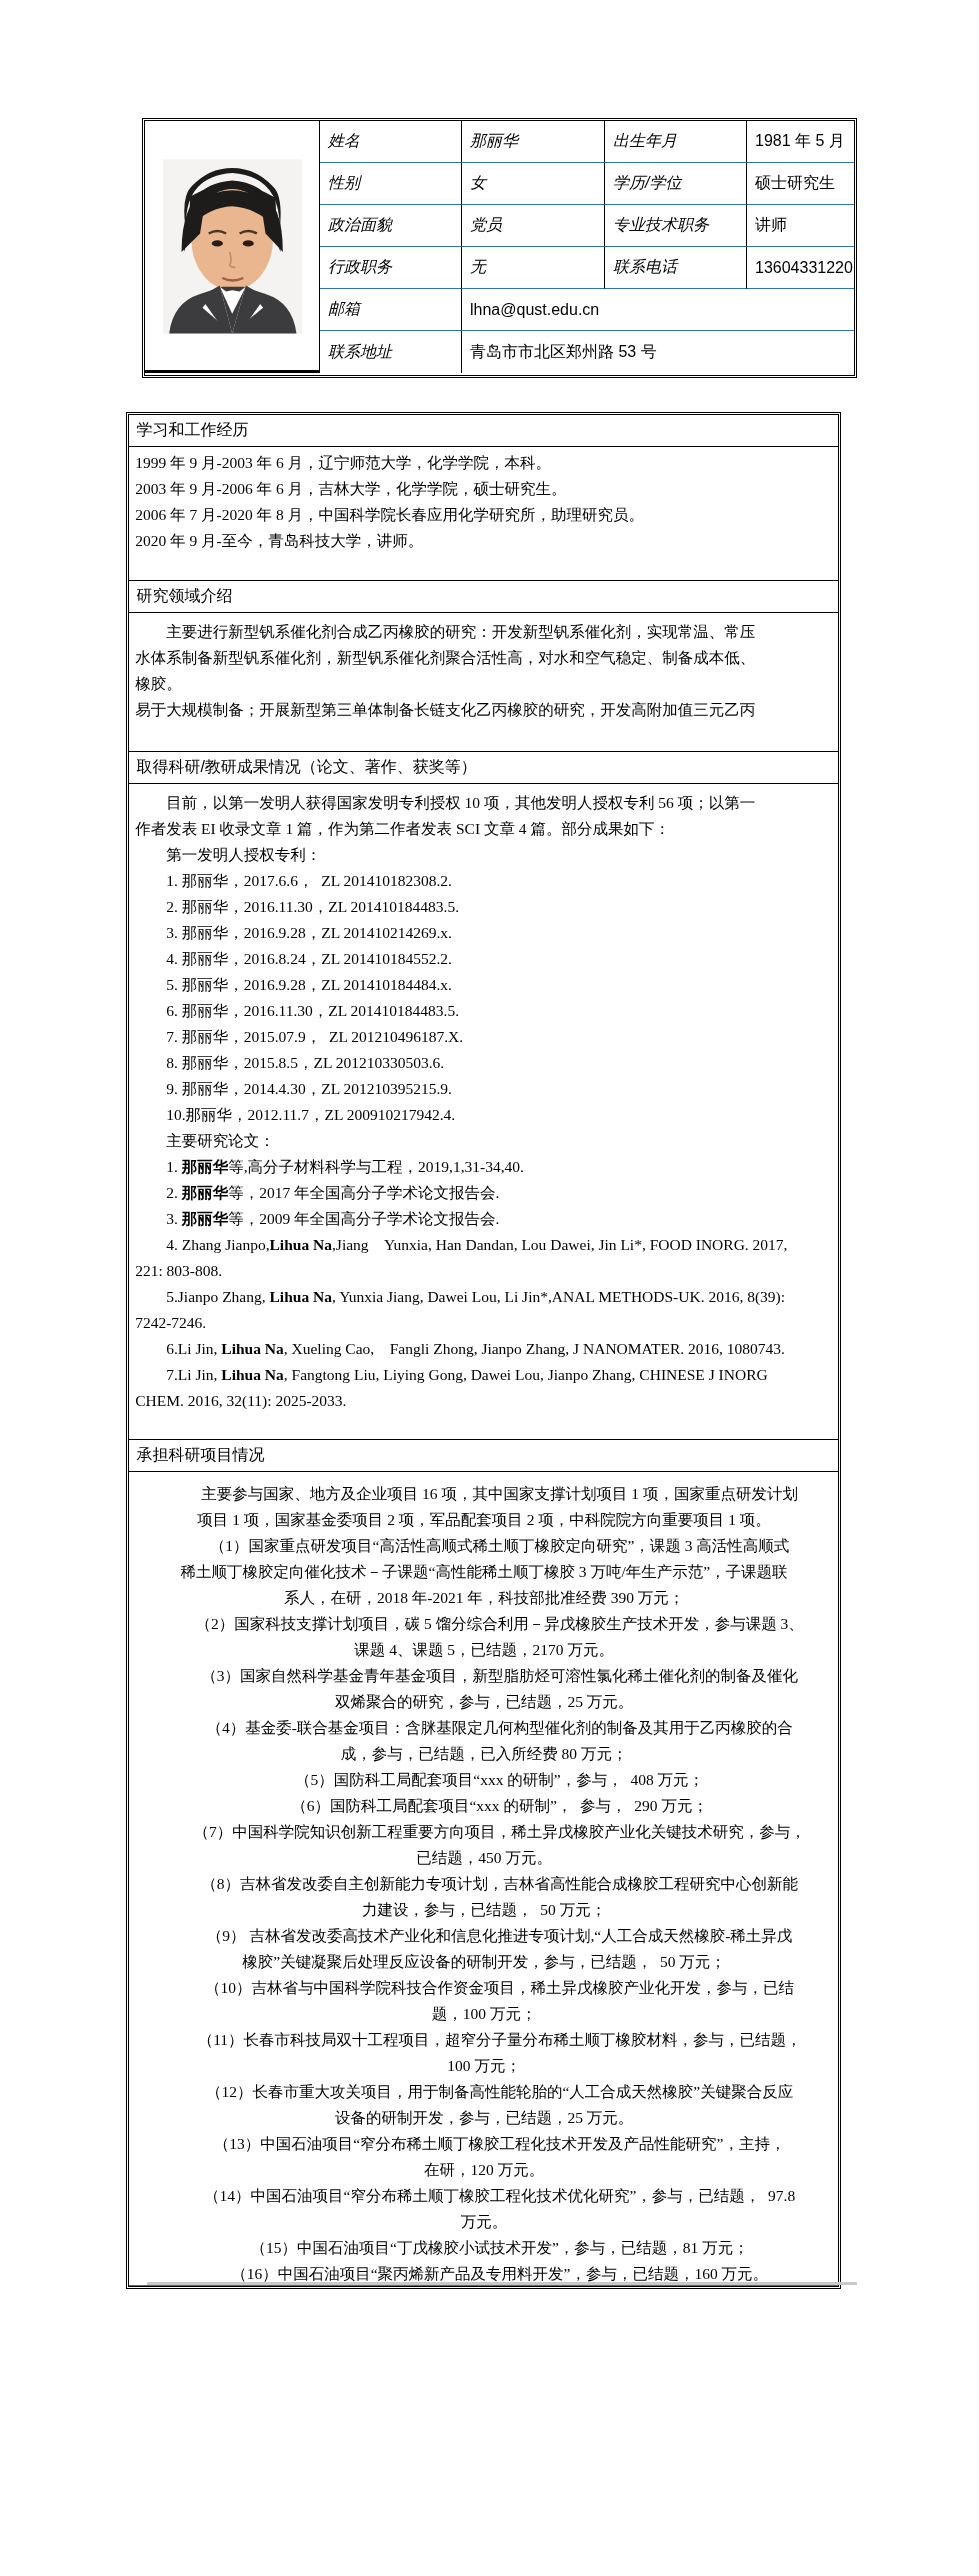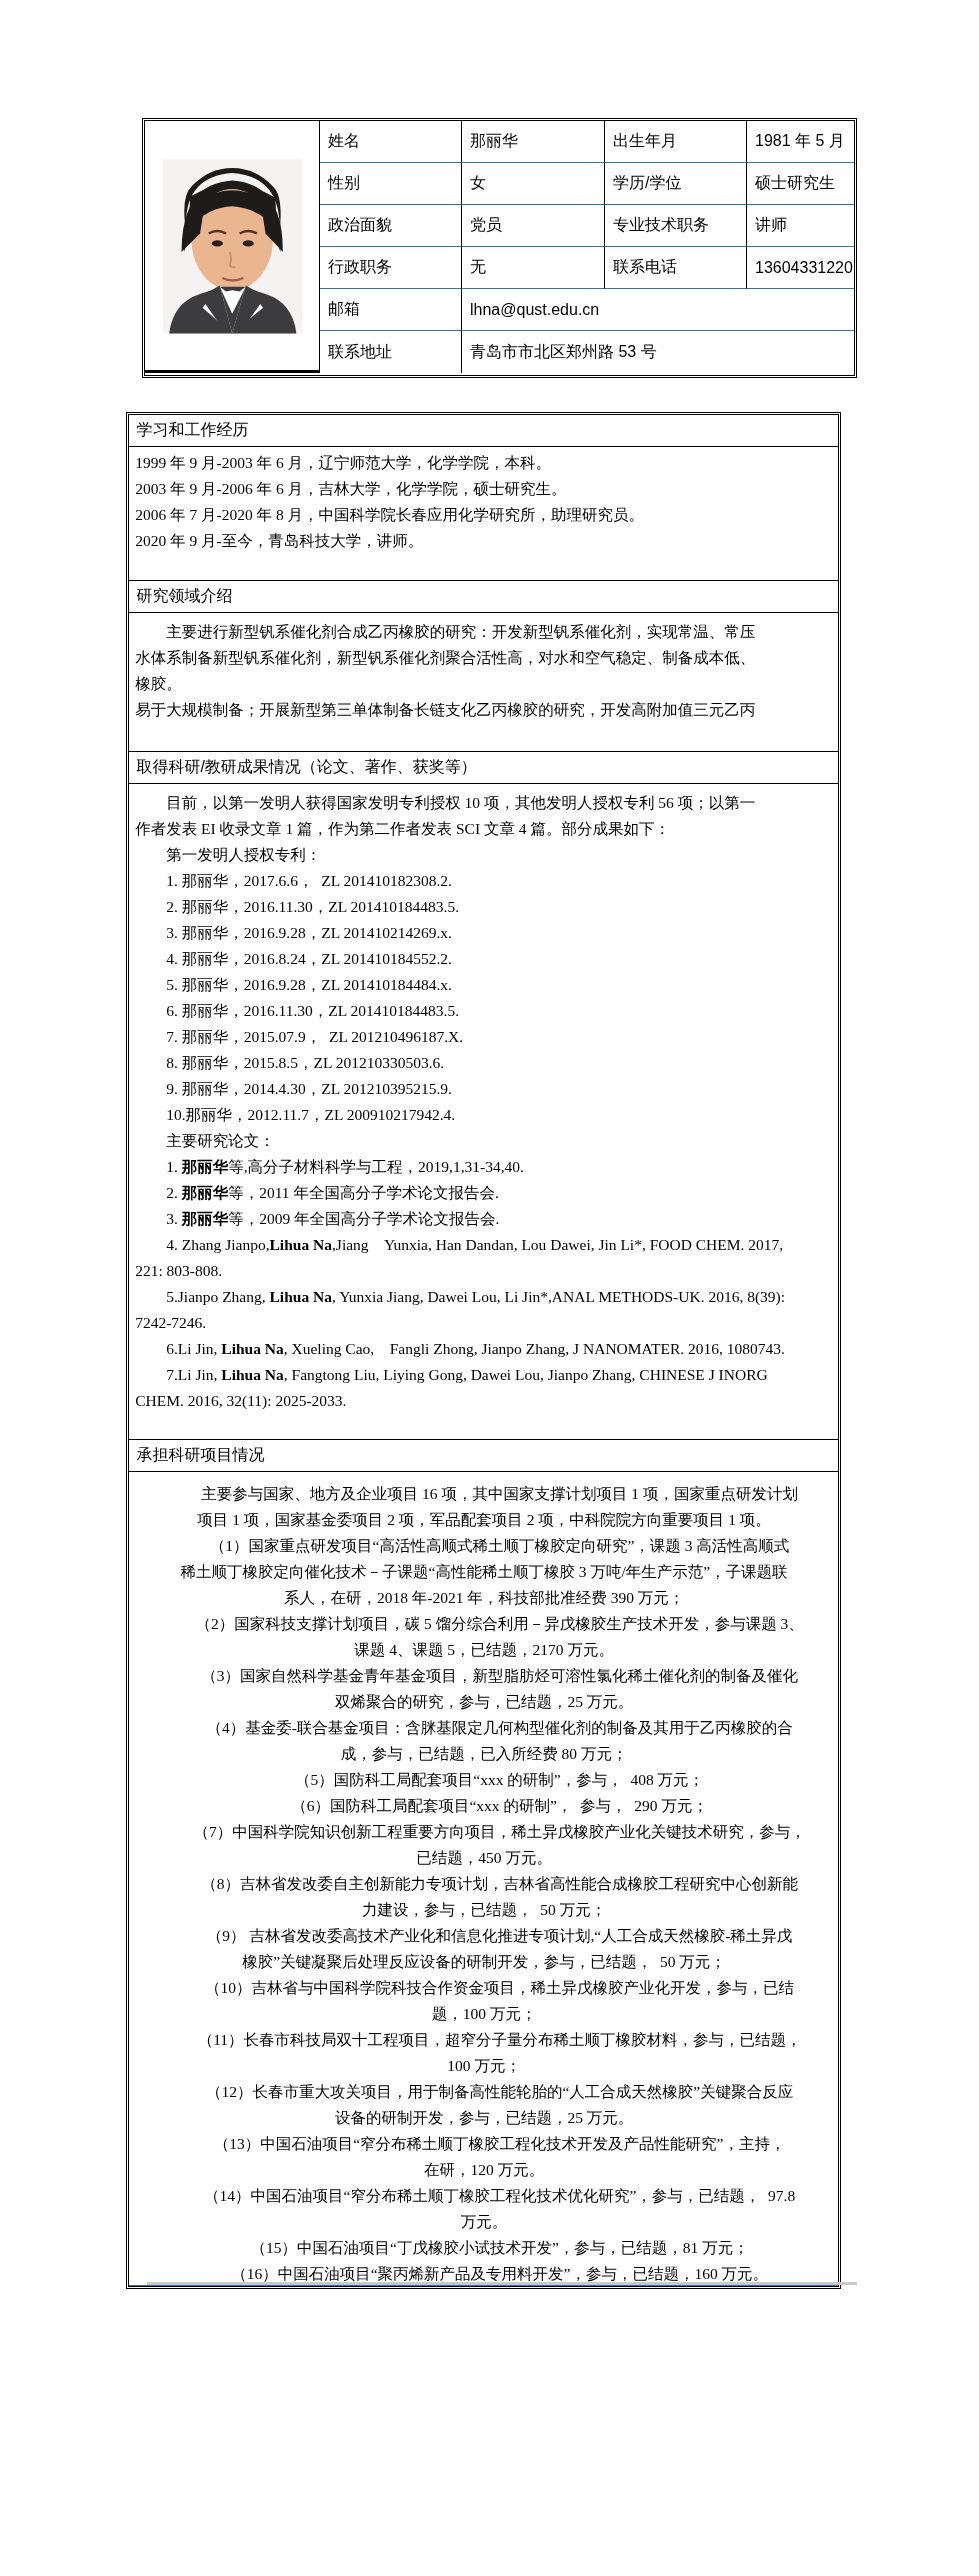--- a/index.html
+++ b/index.html
@@ -6,21 +6,21 @@
   body{width:979px;height:2576px;position:relative;
        font-family:"Liberation Sans","DejaVu Sans",sans-serif;color:#000;}
   .wbox{background:#fff;border:1.2px solid #000;outline:0.6px solid #000;outline-offset:1.9px;
         box-sizing:border-box;position:absolute;}
   
   .profile-table{left:144px;top:120px;width:711px;height:256px;
                  display:grid;grid-template-columns:175px 142px 143px 142px 107px;
                  grid-auto-rows:42px;}
   .cell{box-sizing:border-box;display:flex;align-items:center;
         padding:0 3.7px 0 8px;font-size:16px;white-space:pre;overflow:hidden;}
-  .br{border-right:1.2px solid #000;}
+  .br{border-right:1.2px solid #000;font-style:italic;}
   .bb{border-bottom:1.2px solid var(--blue,#2e74b5);}
   .cell-photo{grid-row:1/7;grid-column:1;border-right:1.2px solid #000;
               border-bottom:3.1px solid #000;display:block;box-sizing:border-box;}
   .span3{grid-column:3/6;}
   .photo-img{display:block;margin:38px auto 0 auto;}
   
   .sections-table{left:128px;top:382px;width:711px;margin-top:32px;}
   .sec-h{height:32px;display:flex;align-items:center;padding:0 7.4px;
          border-bottom:1.9px solid #000;font-size:16px;box-sizing:border-box;}
   .sec-c{box-sizing:border-box;padding:3.7px 5px 0 6.2px;border-bottom:1.9px solid #000;
@@ -127,23 +127,23 @@
         <div class="ln">　　3. 那丽华，2016.9.28，ZL 201410214269.x.</div>
         <div class="ln">　　4. 那丽华，2016.8.24，ZL 201410184552.2.</div>
         <div class="ln">　　5. 那丽华，2016.9.28，ZL 201410184484.x.</div>
         <div class="ln">　　6. 那丽华，2016.11.30，ZL 201410184483.5.</div>
         <div class="ln">　　7. 那丽华，2015.07.9，  ZL 201210496187.X.</div>
         <div class="ln">　　8. 那丽华，2015.8.5，ZL 201210330503.6.</div>
         <div class="ln">　　9. 那丽华，2014.4.30，ZL 201210395215.9.</div>
         <div class="ln">　　10.那丽华，2012.11.7，ZL 200910217942.4.</div>
         <div class="ln">　　主要研究论文：</div>
         <div class="ln"><span>　　1. </span><span class="bd">那丽华</span><span>等,高分子材料科学与工程，2019,1,31-34,40.</span></div>
-        <div class="ln"><span>　　2. </span><span class="bd">那丽华</span><span>等，2011 年全国高分子学术论文报告会.</span></div>
+        <div class="ln"><span>　　2. </span><span class="bd">那丽华</span><span>等，2017 年全国高分子学术论文报告会.</span></div>
         <div class="ln"><span>　　3. </span><span class="bd">那丽华</span><span>等，2009 年全国高分子学术论文报告会.</span></div>
-        <div class="ln"><span>　　4. Zhang Jianpo,</span><span class="bd">Lihua Na</span><span>,Jiang　Yunxia, Han Dandan, Lou Dawei, Jin Li*, FOOD CHEM. 2017,</span></div>
+        <div class="ln"><span>　　4. Zhang Jianpo,</span><span class="bd">Lihua Na</span><span>,Jiang　Yunxia, Han Dandan, Lou Dawei, Jin Li*, FOOD INORG. 2017,</span></div>
         <div class="ln">221: 803-808.</div>
         <div class="ln"><span>　　5.Jianpo Zhang, </span><span class="bd">Lihua Na</span><span>, Yunxia Jiang, Dawei Lou, Li Jin*,ANAL METHODS-UK. 2016, 8(39):</span></div>
         <div class="ln">7242-7246.</div>
         <div class="ln"><span>　　6.Li Jin, </span><span class="bd">Lihua Na</span><span>, Xueling Cao,　Fangli Zhong, Jianpo Zhang, J NANOMATER. 2016, 1080743.</span></div>
         <div class="ln"><span>　　7.Li Jin, </span><span class="bd">Lihua Na</span><span>, Fangtong Liu, Liying Gong, Dawei Lou, Jianpo Zhang, CHINESE J INORG</span></div>
         <div class="ln">CHEM. 2016, 32(11): 2025-2033.</div>
       </div>
       <div class="sec-h">
         <span>承担科研项目情况</span>
       </div>

